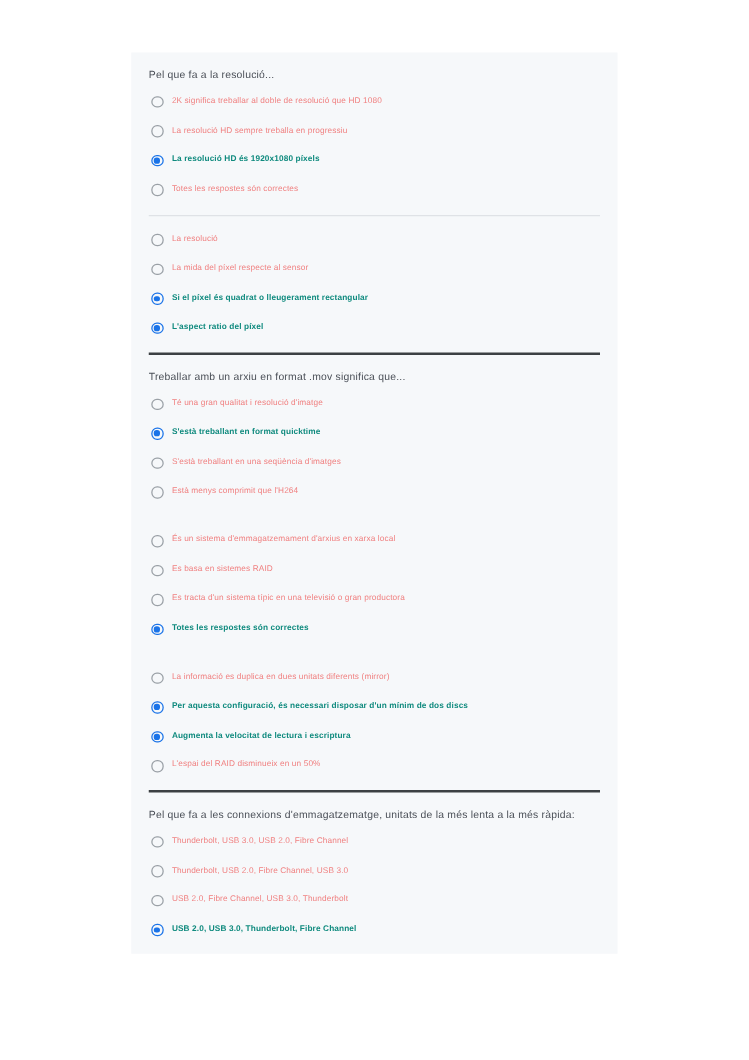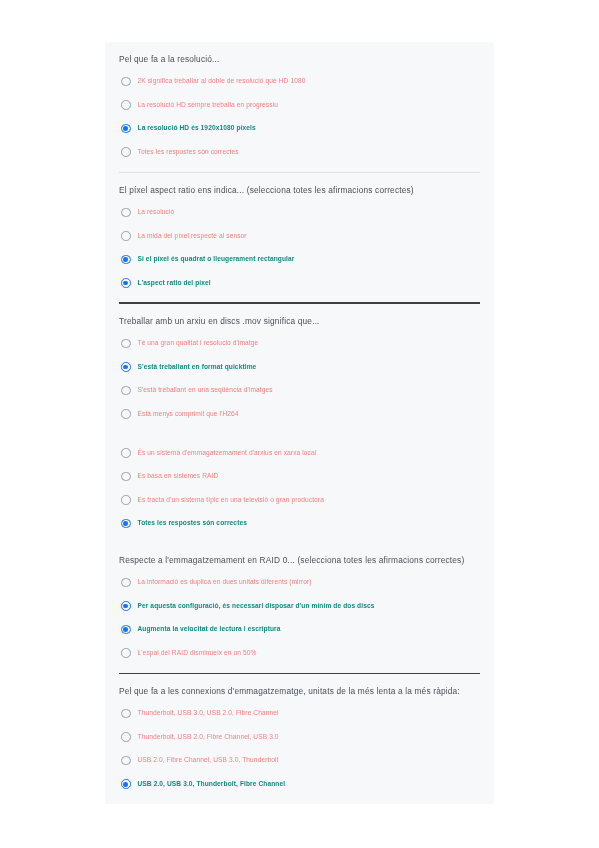--- a/index.html
+++ b/index.html
@@ -125,21 +125,20 @@
             <span class="option-label right">La resolució HD és 1920x1080 píxels</span>
           </div>
           <div class="option-row">
             <span class="radio"></span>
             <span class="option-label wrong">Totes les respostes són correctes</span>
           </div>
         </div>
       </div>
       <div class="divider-light"></div>
       <div class="question-block">
-        <div class="question-title">El píxel aspect ratio ens indica... (selecciona totes les afirmacions correctes)</div>
         <div class="options">
           <div class="option-row">
             <span class="radio"></span>
             <span class="option-label wrong">La resolució</span>
           </div>
           <div class="option-row">
             <span class="radio"></span>
             <span class="option-label wrong">La mida del píxel respecte al sensor</span>
           </div>
           <div class="option-row">
@@ -147,21 +146,21 @@
             <span class="option-label right">Si el píxel és quadrat o lleugerament rectangular</span>
           </div>
           <div class="option-row">
             <span class="radio checked"></span>
             <span class="option-label right">L'aspect ratio del píxel</span>
           </div>
         </div>
       </div>
       <div class="divider-dark"></div>
       <div class="question-block">
-        <div class="question-title">Treballar amb un arxiu en discs .mov significa que...</div>
+        <div class="question-title">Treballar amb un arxiu en format .mov significa que...</div>
         <div class="options">
           <div class="option-row">
             <span class="radio"></span>
             <span class="option-label wrong">Té una gran qualitat i resolució d'imatge</span>
           </div>
           <div class="option-row">
             <span class="radio checked"></span>
             <span class="option-label right">S'està treballant en format quicktime</span>
           </div>
           <div class="option-row">
@@ -188,21 +187,20 @@
             <span class="radio"></span>
             <span class="option-label wrong">Es tracta d'un sistema típic en una televisió o gran productora</span>
           </div>
           <div class="option-row">
             <span class="radio checked"></span>
             <span class="option-label right">Totes les respostes són correctes</span>
           </div>
         </div>
       </div>
       <div class="question-block">
-        <div class="question-title">Respecte a l'emmagatzemament en RAID 0... (selecciona totes les afirmacions correctes)</div>
         <div class="options">
           <div class="option-row">
             <span class="radio"></span>
             <span class="option-label wrong">La informació es duplica en dues unitats diferents (mirror)</span>
           </div>
           <div class="option-row">
             <span class="radio checked"></span>
             <span class="option-label right">Per aquesta configuració, és necessari disposar d'un mínim de dos discs</span>
           </div>
           <div class="option-row">

